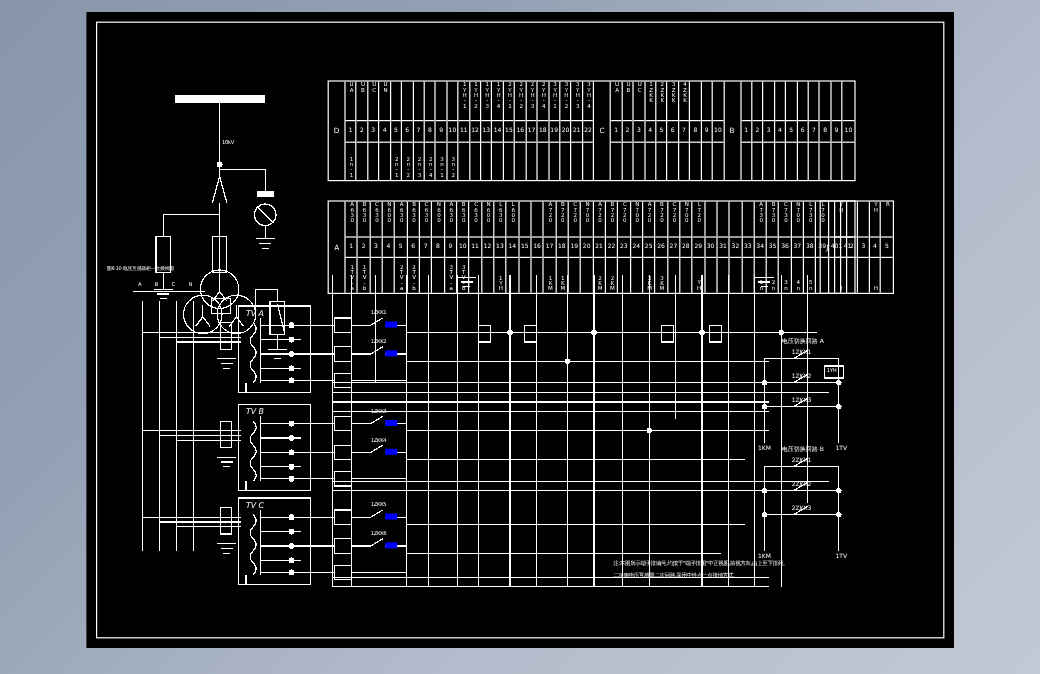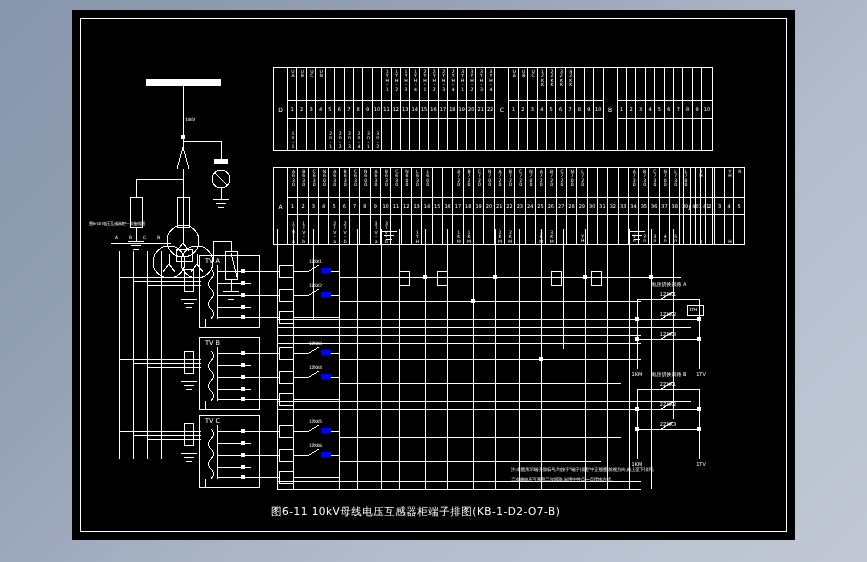--- a/index.html
+++ b/index.html
@@ -31,21 +31,21 @@
   .vtxt{position:absolute;left:50%;transform:translateX(-50%);
         writing-mode:vertical-rl;text-orientation:upright;
         color:#fff;font-size:4.6px;line-height:1;letter-spacing:-0.6px;
         white-space:nowrap;}
   .vtxt.t{top:1px;}
   .vtxt.b{bottom:1px;}
   .grp{display:flex;align-items:center;justify-content:center;
        color:#fff;font-size:6px;border-right:1px solid #fff;box-sizing:border-box;}
   .title{position:absolute;color:#fff;font-size:10.5px;white-space:nowrap;letter-spacing:0.5px;}
   .note{position:absolute;color:#fff;font-size:4.6px;white-space:nowrap;letter-spacing:-0.3px;}
-  .secname{position:absolute;color:#fff;font-size:6.5px;white-space:nowrap;}
+  .secname{position:absolute;color:#fff;font-size:6.5px;white-space:nowrap;font-style:italic;}
   .tiny{position:absolute;color:#fff;font-size:4.4px;white-space:nowrap;letter-spacing:-0.3px;}
   .ladlbl{position:absolute;color:#fff;font-size:5px;white-space:nowrap;text-align:center;}
 </style>
 </head>
 <body>
 
 <div id="sheet">
   <div id="inner">
 
     <svg class="cv" viewBox="0 0 707 514">
@@ -963,16 +963,15 @@
             <span class="vtxt t">R</span>
           </div>
           <div class="cell-mid">5</div>
           <div class="cell-bot"></div>
         </div>
       </div>
 
     <div class="note" style="left:430px;top:448px;">注:本图所示端子排编号,均按于"端子排图"中正视图,前视方向,由上至下排列。</div>
     <div class="note" style="left:430px;top:458px;">二次侧电压互感器二次回路,采用中性点一点接地方式。</div>
 
-    <div class="title" style="left:190px;top:486px;">图6-11  10kV母线电压互感器柜端子排图(KB-1-D2-O7-B)</div>
 
   </div>
 </div>
 
 </body></html>

